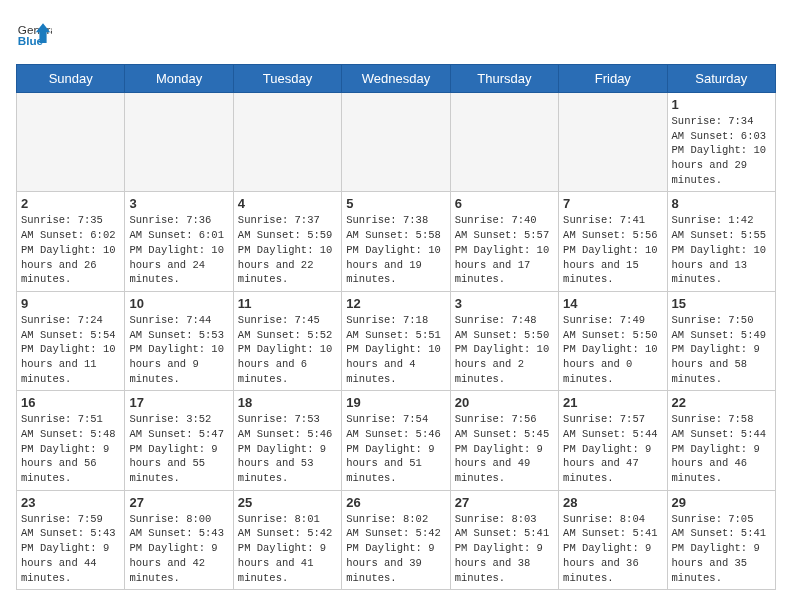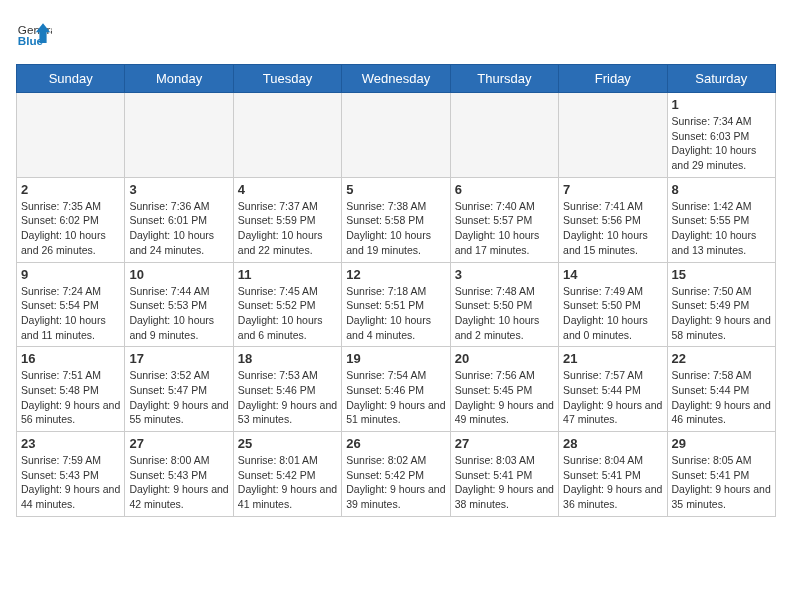--- a/index.html
+++ b/index.html
@@ -67,20 +67,21 @@
     .day-number {
       font-size: 13px;
       font-weight: bold;
       color: #333;
       margin-bottom: 2px;
     }
     .day-info {
       font-size: 10.5px;
       line-height: 1.4;
       color: #333;
+      font-family: Liberation Mono, monospace;
     }
     .week-row td {
       height: 75px;
     }
     .last-row td {
       height: 65px;
     }
   </style>
 </head>
 <body>
@@ -290,19 +291,19 @@
 Daylight: 9 hours and 38 minutes.</div>
         </td>
         <td>
           <div class="day-number">28</div>
           <div class="day-info">Sunrise: 8:04 AM
 Sunset: 5:41 PM
 Daylight: 9 hours and 36 minutes.</div>
         </td>
         <td>
           <div class="day-number">29</div>
-          <div class="day-info">Sunrise: 8:05 AM
+          <div class="day-info">Sunrise: 7:05 AM
 Sunset: 5:41 PM
 Daylight: 9 hours and 35 minutes.</div>
         </td>
       </tr>
     </tbody>
 </table>
 
 </body></html>

